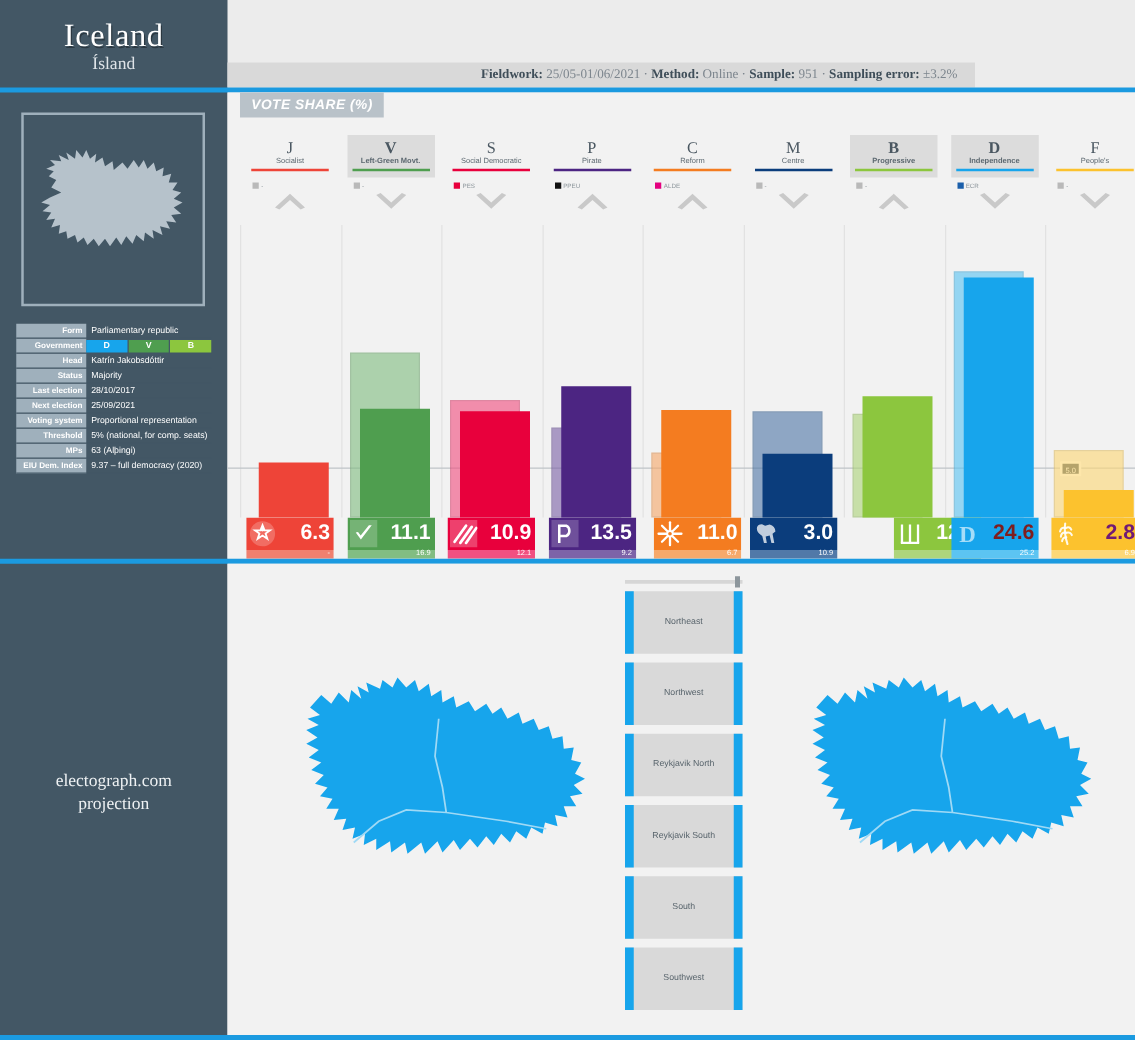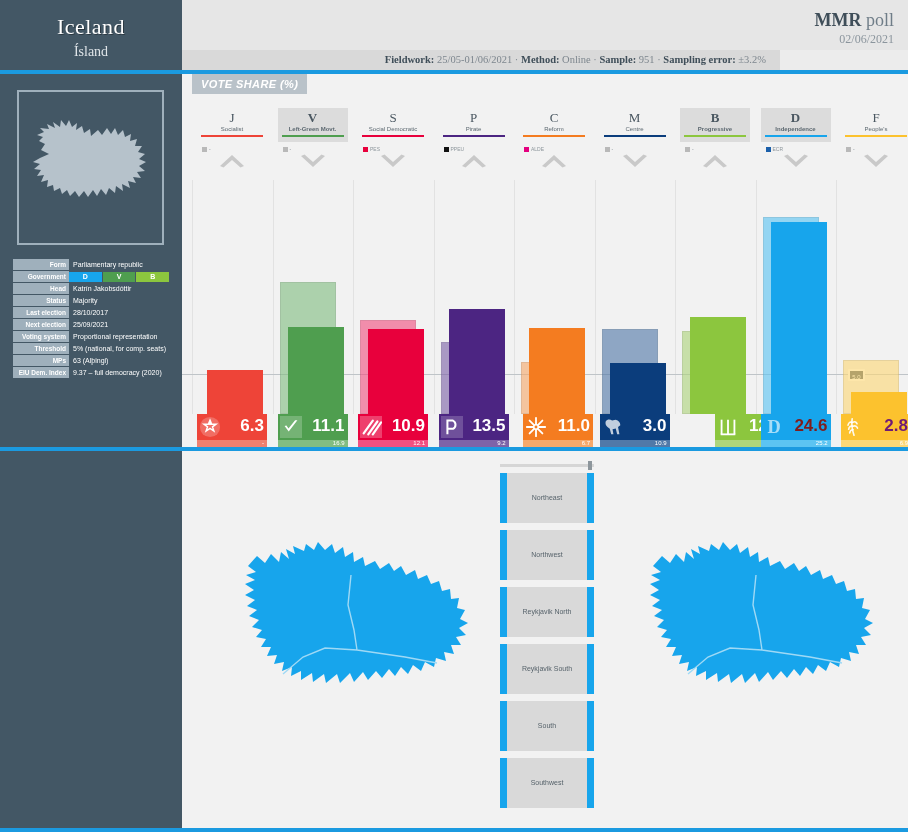--- a/index.html
+++ b/index.html
@@ -13,21 +13,21 @@
   .page{position:relative;width:908px;height:832px;}
 
   
   .sidebar{
     position:absolute;left:0;top:0;width:182px;height:832px;
     background:#435765;
   }
   .country-name{
     position:absolute;left:0;top:14px;width:182px;text-align:center;
     font-family:"Liberation Serif", serif;
-    font-size:22px;color:#ffffff;letter-spacing:.5px;
+    font-size:26px;color:#ffffff;letter-spacing:.5px;
     text-shadow:1px 1px 0 rgba(0,0,0,.35);
   }
   .country-native{
     position:absolute;left:0;top:44px;width:182px;text-align:center;
     font-family:"Liberation Serif", serif;
     font-size:14px;color:#dfe4e8;
   }
   .map-box{
     position:absolute;left:17px;top:90px;width:147px;height:155px;
     border:2px solid #9fb0bc;box-sizing:border-box;background:#435765;
@@ -211,27 +211,27 @@
           <td class="k">MPs</td>
           <td class="v">63 (Alþingi)</td>
         </tr>
         <tr>
           <td class="k">EIU Dem. Index</td>
           <td class="v">9.37 – full democracy (2020)</td>
         </tr>
       </tbody>
     </table>
 
+    <div class="projection">
+      <div>electograph.com</div>
+      <div>projection</div>
+    </div>
 
   </div>
 
-  <div class="header">
-    <div class="poll-name"><b>MMR</b> <span class="light">poll</span></div>
-    <div class="poll-date">02/06/2021</div>
-  </div>
   <div class="subheader">
     <div class="txt">
       <b>Fieldwork:</b>
       <span>25/05-01/06/2021</span><span> · </span><b>Method:</b>
       <span>Online</span><span> · </span><b>Sample:</b>
       <span>951</span><span> · </span><b>Sampling error:</b>
       <span>±3.2%</span>
     </div>
   </div>
   <div class="blue-rule" style="top:70px;"></div>

